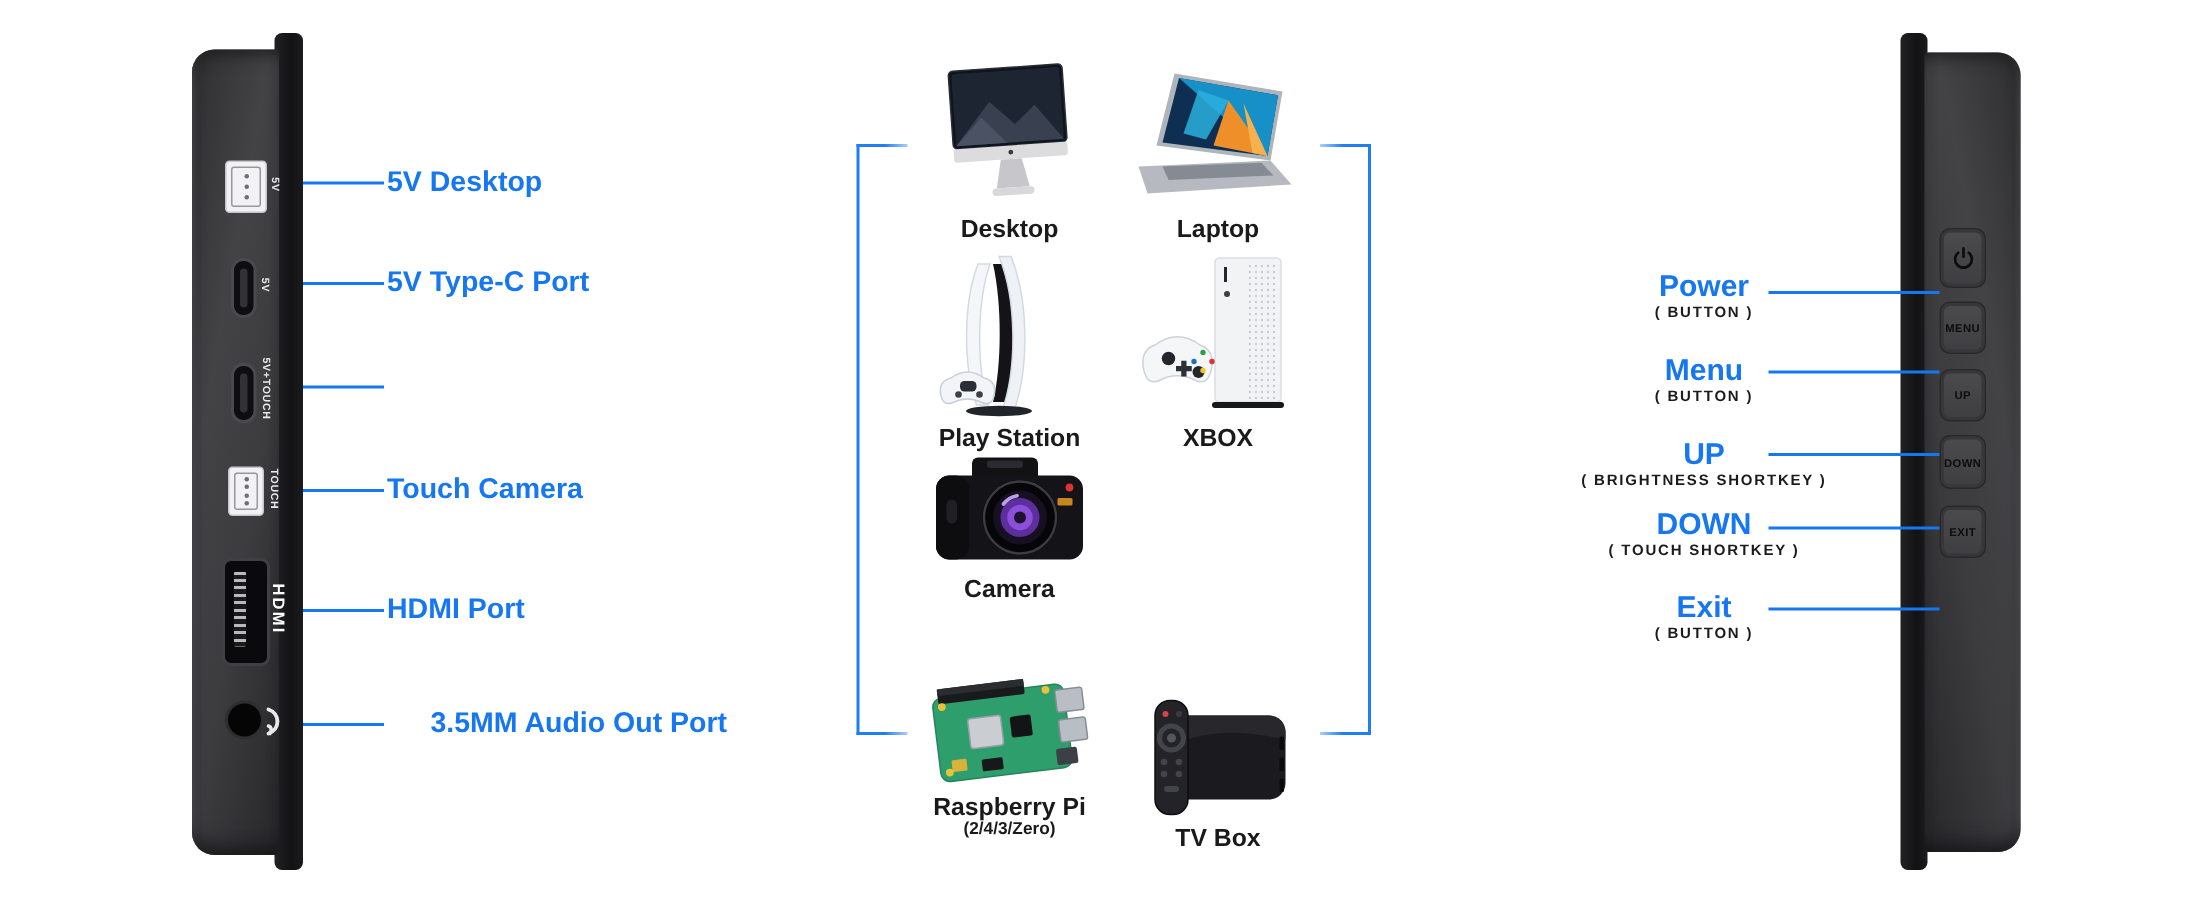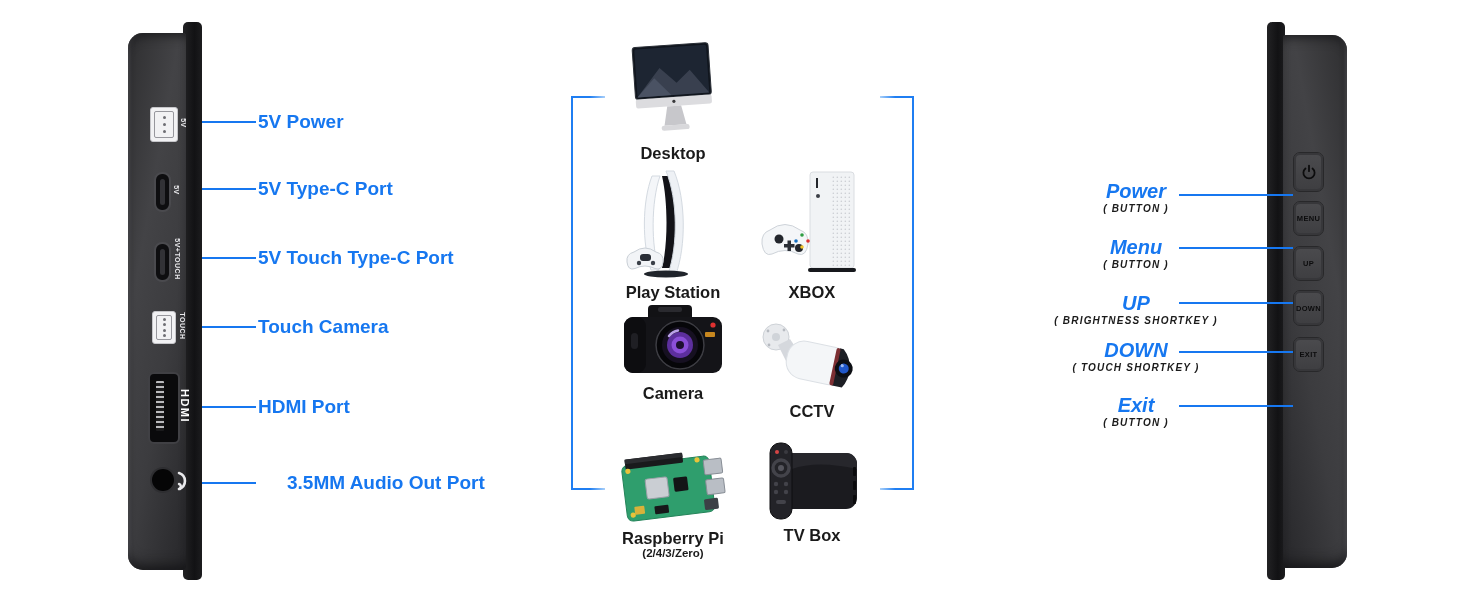--- a/index.html
+++ b/index.html
@@ -37,21 +37,21 @@
 
   
   .side-btn{position:absolute;background:linear-gradient(180deg,#4b4b4e,#3e3e41);
       border:1px solid #28282a;box-shadow:inset 0 0 0 2px #37373a;border-radius:7px;
       display:flex;align-items:center;justify-content:center;
       color:#0c0c0d;font-size:7.5px;font-weight:700;letter-spacing:.3px;}
 
   
   .callout-line{position:absolute;height:2px;background:#1677f0;}
   .callout-label{position:absolute;color:#1677f0;font-size:19px;font-weight:700;white-space:nowrap;}
-  .rc{position:absolute;left:1016px;width:240px;display:flex;flex-direction:column;align-items:center;font-style:italic;}
+  .rc{position:absolute;left:1016px;width:240px;display:flex;flex-direction:column;align-items:center;}
   .rc .rc-label{color:#1677f0;font-size:20px;font-weight:700;line-height:20px;white-space:nowrap;}
   .rc .rc-caption{color:#1b1b1b;font-size:10px;font-weight:700;letter-spacing:1.2px;margin-top:2px;white-space:nowrap;}
 
   
   .bracket-v{position:absolute;width:2px;background:#1f7ef2;}
   .bracket-stub-l{position:absolute;height:2px;background:linear-gradient(90deg,#1f7ef2 55%,#a9d0fa);}
   .bracket-stub-r{position:absolute;height:2px;background:linear-gradient(270deg,#1f7ef2 55%,#a9d0fa);}
 
   
   .dev-item{position:absolute;width:150px;display:flex;flex-direction:column;align-items:center;justify-content:flex-end;}
@@ -100,27 +100,26 @@
     </div>
   <span class="port-marking hdmi-marking" style="left:185px;top:406px;">HDMI</span>
 
   <div class="audio-jack" style="left:152px;top:469px;"></div>
   <svg class="abs" style="left:175px;top:471px;" width="17" height="20" viewBox="0 0 17 20">
     <path d="M4 2 a9 8.5 0 0 1 0 16" fill="none" stroke="#e9e9ec" stroke-width="2.6" stroke-linecap="round"></path>
     <path d="M4 13 q3 1 1 5" fill="none" stroke="#e9e9ec" stroke-width="2.4" stroke-linecap="round"></path>
   </svg>
 
   <div class="callout-line" style="left:202px;top:121px;width:54px;"></div>
-  <span class="callout-label" style="left:258px;top:111px;">5V Power</span>
+  <span class="callout-label" style="left:258px;top:111px;">5V Desktop</span>
 
   <div class="callout-line" style="left:202px;top:188px;width:54px;"></div>
   <span class="callout-label" style="left:258px;top:178px;">5V Type-C Port</span>
 
   <div class="callout-line" style="left:202px;top:257px;width:54px;"></div>
-  <span class="callout-label" style="left:258px;top:247px;">5V Touch Type-C Port</span>
 
   <div class="callout-line" style="left:202px;top:326px;width:54px;"></div>
   <span class="callout-label" style="left:258px;top:316px;">Touch Camera</span>
 
   <div class="callout-line" style="left:202px;top:406px;width:54px;"></div>
   <span class="callout-label" style="left:258px;top:396px;">HDMI Port</span>
 
   <div class="callout-line" style="left:202px;top:482px;width:54px;"></div>
   <span class="callout-label" style="left:258px;top:472px;margin-left:29px;">3.5MM Audio Out Port</span>
 
@@ -140,20 +139,33 @@
         <path d="M16 58 L34 40 L50 58 Z" fill="#4a5263"></path>
         <rect x="14" y="60" width="76" height="9" rx="2" fill="#dcdcdf"></rect>
         <circle cx="52" cy="64.5" r="1.6" fill="#3a3a3c"></circle>
         <path d="M45 69 L59 69 L63 88 L41 88 Z" fill="#c7c7cb"></path>
         <rect x="38" y="88" width="28" height="5" rx="2.5" fill="#d8d8db"></rect>
       </g>
     </svg>
     <span class="dev-label">Desktop</span>
   </div>
 
+  <div class="dev-item" style="left:737px;top:32px;height:130px;">
+    <svg width="126" height="96" viewBox="0 0 126 96">
+      <path d="M34 4 L106 16 L98 62 L22 52 Z" fill="#aeb4bc"></path>
+      <path d="M37 7 L103 18.5 L96 59 L26 50 Z" fill="#0e2f52"></path>
+      <path d="M37 7 L103 18.5 L96 59 Z" fill="#1790c8"></path>
+      <path d="M70 22 L96 59 L60 52 Z" fill="#ef8f2a"></path>
+      <path d="M80 24 L96 59 L86 57 Z" fill="#f6b14d"></path>
+      <path d="M50 15 L70 22 L55 48 L40 44 Z" fill="#2ab0dd" opacity="0.85"></path>
+      <path d="M10 66 L98 62 L112 78 L16 84 Z" fill="#b6bac0"></path>
+      <path d="M26 66 L92 63.5 L100 72 L30 75 Z" fill="#868b93"></path>
+    </svg>
+    <span class="dev-label">Laptop</span>
+  </div>
 
   <div class="dev-item" style="left:737px;top:168px;height:133px;">
     <svg width="112" height="112" viewBox="0 0 112 112">
       <defs>
           <pattern id="xdots" width="4" height="4" patternUnits="userSpaceOnUse">
             <circle cx="1.3" cy="1.3" r="0.8" fill="#c9ccd1"></circle>
           </pattern>
         </defs>
       <rect x="54" y="4" width="44" height="96" rx="3" fill="#f1f3f5" stroke="#dadde1"></rect>
       <rect x="76" y="6" width="20" height="92" fill="url(#xdots)"></rect>
@@ -199,39 +211,20 @@
       <circle cx="62" cy="42" r="13" fill="#5d2f9e"></circle>
       <circle cx="62" cy="42" r="8.5" fill="#8b4fd8"></circle>
       <circle cx="62" cy="42" r="4" fill="#1d1030"></circle>
       <path d="M51 33 a15 15 0 0 1 9 -5.5" stroke="#b9a0e8" stroke-width="2.5" fill="none" stroke-linecap="round"></path>
       <circle cx="95" cy="22" r="2.6" fill="#e03131"></circle>
       <rect x="87" y="29" width="10" height="5" rx="1" fill="#c7871f"></rect>
     </svg>
     <span class="dev-label">Camera</span>
   </div>
 
-  <div class="dev-item" style="left:737px;top:318px;height:102px;">
-    <svg width="112" height="78" viewBox="0 0 112 78">
-      <circle cx="20" cy="16" r="13" fill="#e8eaed" stroke="#ced2d7"></circle>
-      <circle cx="20" cy="16" r="4" fill="#d0d4d9"></circle>
-      <circle cx="12" cy="10" r="1.4" fill="#b7bbc1"></circle>
-        <circle cx="28" cy="9" r="1.4" fill="#b7bbc1"></circle>
-        <circle cx="13" cy="24" r="1.4" fill="#b7bbc1"></circle>
-      <path d="M22 24 L34 18 L46 36 L32 44 Z" fill="#d5d8dd"></path>
-      <g transform="rotate(12 66 44)">
-        <rect x="30" y="24" width="62" height="38" rx="17" fill="#f4f6f8" stroke="#dce0e5"></rect>
-        <path d="M80 24 h4 a29 29 0 0 1 10 19 a29 29 0 0 1 -4 19 h-10 Z" fill="#1c1e24"></path>
-        <rect x="77" y="24" width="4" height="38" rx="2" fill="#7c2f33"></rect>
-        <circle cx="88" cy="43" r="9" fill="#0c0e13"></circle>
-        <circle cx="88" cy="43" r="5" fill="#2057c9"></circle>
-        <circle cx="86" cy="40.5" r="1.6" fill="#9db9ee"></circle>
-      </g>
-    </svg>
-    <span class="dev-label">CCTV</span>
-  </div>
 
   <div class="dev-item" style="left:598px;top:442px;height:118px;">
     <svg width="122" height="80" viewBox="0 0 122 80">
       <g transform="rotate(-7 61 40)">
         <rect x="12" y="14" width="88" height="56" rx="6" fill="#2f9e6d" stroke="#25845a"></rect>
         <rect x="16" y="8" width="58" height="10" rx="1.5" fill="#191a1c"></rect>
         <rect x="16" y="8" width="58" height="4.5" fill="#2b2c30"></rect>
         <rect x="34" y="30" width="22" height="20" rx="2" fill="#caced3" stroke="#9aa0a7"></rect>
         <rect x="62" y="32" width="14" height="14" rx="1.5" fill="#131416"></rect>
         <rect x="94" y="18" width="18" height="15" rx="1.5" fill="#b9bec5" stroke="#878d95"></rect>
@@ -241,21 +234,21 @@
         <rect x="40" y="58" width="14" height="8" rx="1" fill="#17181a"></rect>
         <circle cx="18" cy="20" r="2.6" fill="#e8c33a"></circle>
         <circle cx="18" cy="64" r="2.6" fill="#e8c33a"></circle>
         <circle cx="88" cy="17" r="2.6" fill="#e8c33a"></circle>
       </g>
     </svg>
     <span class="dev-label">Raspberry Pi</span>
     <span class="dev-sub">(2/4/3/Zero)</span>
   </div>
 
-  <div class="dev-item" style="left:737px;top:440px;height:104px;">
+  <div class="dev-item" style="left:737px;top:464px;height:104px;">
     <svg width="108" height="82" viewBox="0 0 108 82">
       <path d="M34 12 h54 a11 11 0 0 1 11 11 v34 a11 11 0 0 1 -11 11 h-54 Z" fill="#1b1b1f"></path>
       <path d="M34 12 h54 a11 11 0 0 1 11 11 v5 q-40 -9 -65 0 Z" fill="#27272c"></path>
       <rect x="95" y="26" width="3" height="9" rx="1" fill="#0a0a0c"></rect>
       <rect x="95" y="40" width="3" height="9" rx="1" fill="#0a0a0c"></rect>
       <rect x="95" y="54" width="3" height="9" rx="1" fill="#0a0a0c"></rect>
       <rect x="12" y="2" width="22" height="76" rx="10" fill="#232328" stroke="#0e0e10"></rect>
       <circle cx="19" cy="11" r="2" fill="#d64545"></circle>
       <circle cx="28" cy="11" r="2" fill="#3a3a40"></circle>
       <circle cx="23" cy="27" r="8" fill="none" stroke="#43434a" stroke-width="3.4"></circle>

